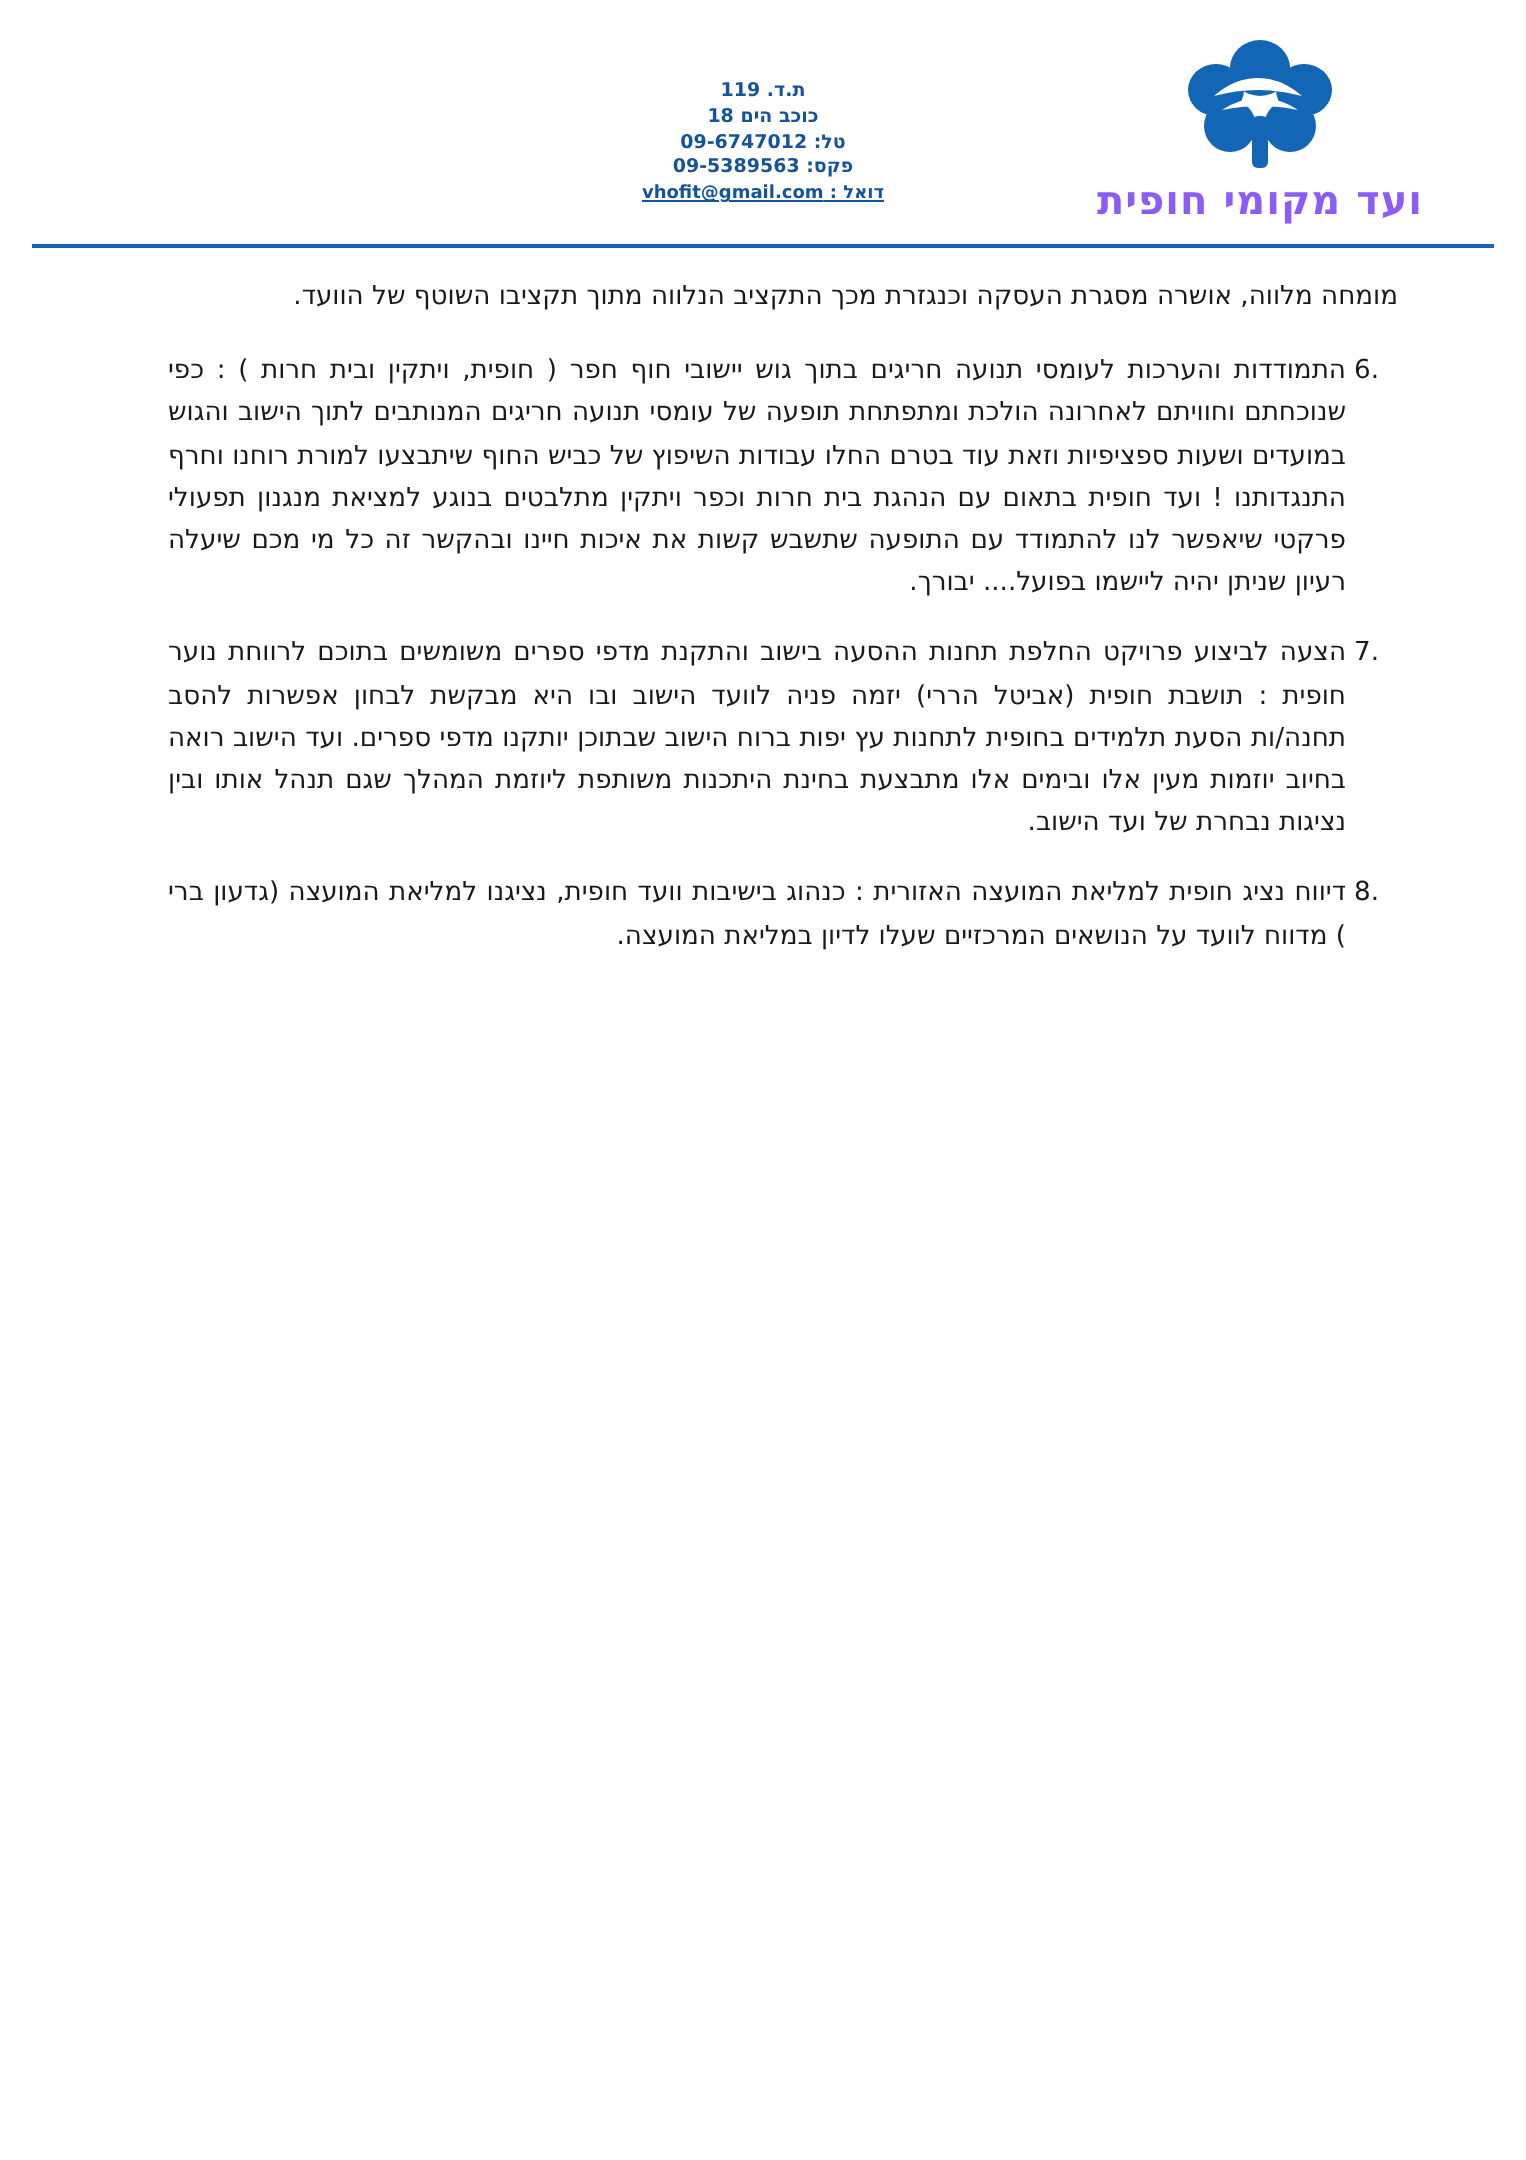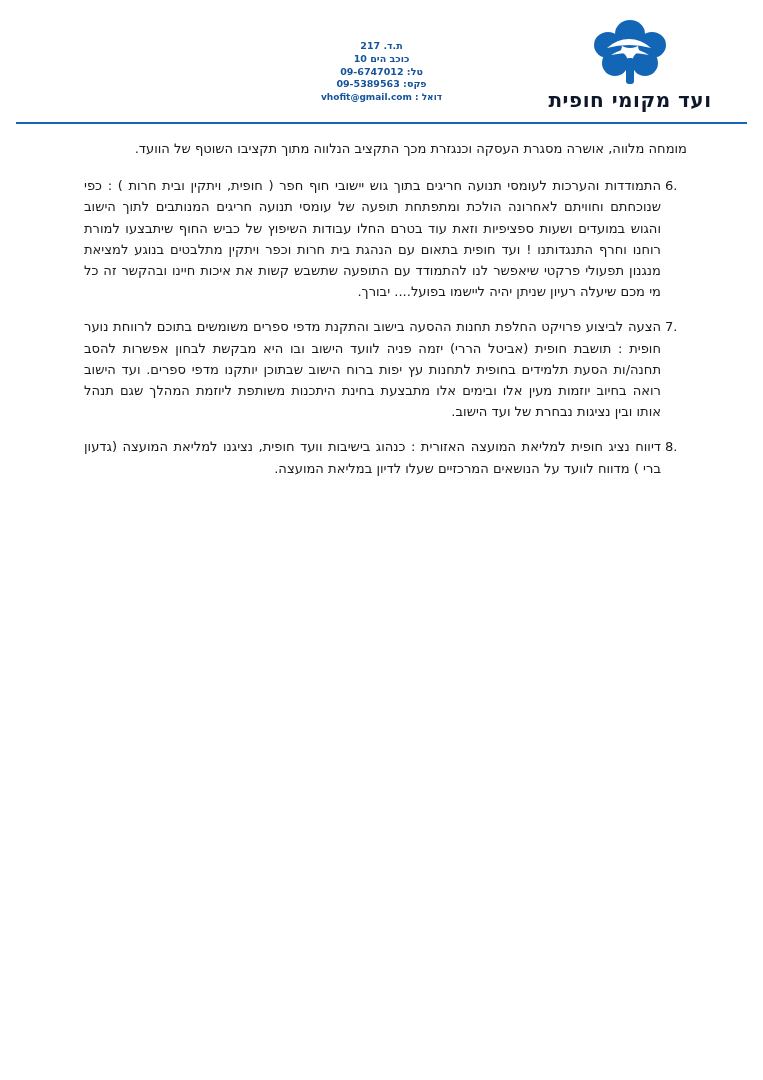--- a/index.html
+++ b/index.html
@@ -33,21 +33,21 @@
   }
   .logo-mark {
     width: 86px;
     height: 68px;
     margin: 0 auto;
     display: block;
   }
   .logo-text {
     font-size: 20px;
     font-weight: bold;
-    color: #0f172a;
+    color: #8b5cf6;
     letter-spacing: 0.5px;
     margin-top: 2px;
     white-space: nowrap;
   }
 
   .address-block {
     position: absolute;
     top: 40px;
     left: 0;
     width: 100%;
@@ -56,37 +56,38 @@
     font-size: 9.5px;
     line-height: 1.35;
     font-weight: bold;
     color: #15539a;
   }
   .address-block .line {
     display: block;
     white-space: nowrap;
   }
   .address-block .mail {
+    text-decoration: underline;
     font-size: 9px;
   }
 
   .rule {
     position: absolute;
     top: 122px;
     right: 16px;
     left: 16px;
     height: 2px;
     background: #1266b5;
   }
 
   
   .doc-body {
     position: absolute;
     top: 138px;
-    right: 76px;
+    right: 64px;
     left: 56px;
     direction: rtl;
     text-align: justify;
     font-size: 13.1px;
     line-height: 1.62;
     color: #1a1a1a;
   }
   .para {
     margin: 0 0 14px 0;
     text-align: justify;
@@ -130,22 +131,22 @@
       </g>
       <g fill="#ffffff">
         <path d="M20 30 q10 -9 22 -9 q12 0 22 9 q-11 -3 -22 -3 q-11 0 -22 3 z"></path>
         <path d="M24 37 q9 -6 19 -6 q10 0 19 6 q-10 -2 -19 -2 q-9 0 -19 2 z"></path>
       </g>
     </svg>
     <div class="logo-text">ועד מקומי חופית</div>
   </div>
 
   <div class="address-block">
-    <span class="line">ת.ד. 217</span>
-    <span class="line">כוכב הים 10</span>
+    <span class="line">ת.ד. 119</span>
+    <span class="line">כוכב הים 18</span>
     <span class="line">טל: 09-6747012</span>
     <span class="line">פקס: 09-5389563</span>
     <span class="line mail">דואל : vhofit@gmail.com</span>
   </div>
 
   <div class="rule"></div>
 </div>
 
 <div class="doc-body">
 

